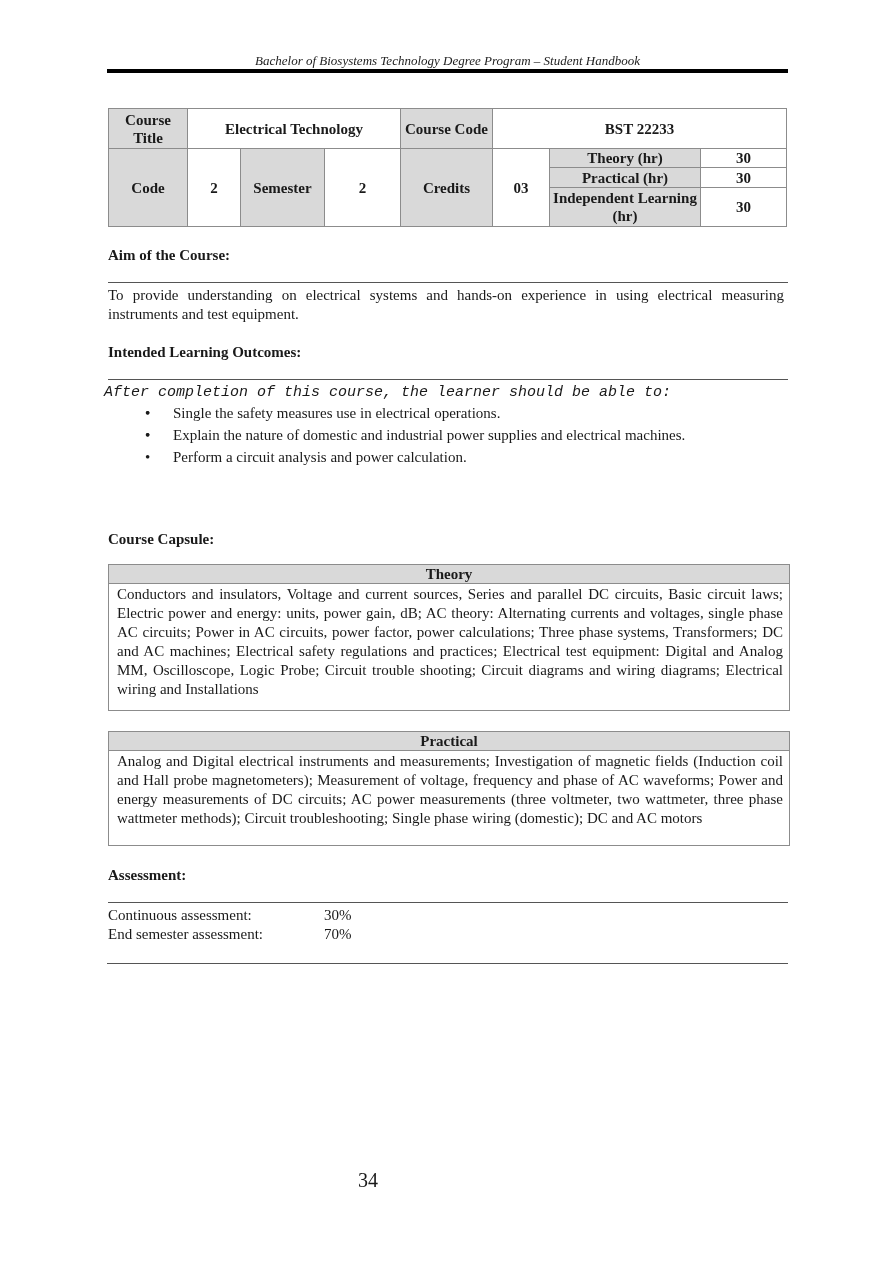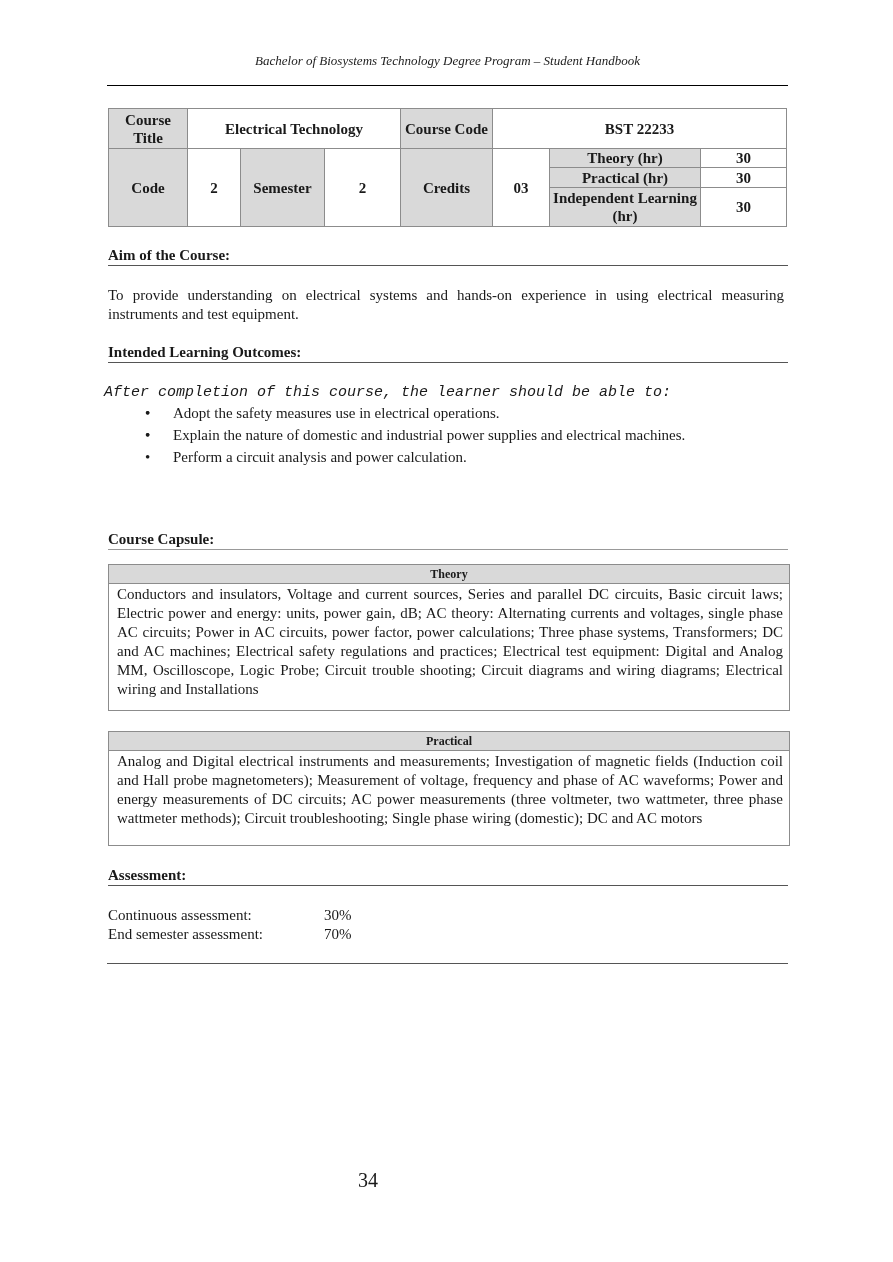--- a/index.html
+++ b/index.html
@@ -1,43 +1,43 @@
 <!DOCTYPE html>
 <html><head>
 <meta charset="utf-8">
 <style>
   * { box-sizing: border-box; margin: 0; padding: 0; }
   html, body { width: 893px; height: 1262px; background: #ffffff; }
   body { position: relative; font-family: "Liberation Serif", serif; color: #1a1a1a; font-size: 15px; }
   .page-header {
     position: absolute; left: 107px; top: 53px; width: 681px;
     text-align: center; font-style: italic; font-size: 13px; color: #222;
-    padding-bottom: 16px; border-bottom: 1px solid #000000;
+    padding-bottom: 0; border-bottom: 4px solid #000000;
   }
   table.info {
     position: absolute; left: 108px; top: 108px; width: 678px;
     border-collapse: collapse; table-layout: fixed;
     font-weight: bold; font-size: 15px; text-align: center;
   }
   table.info td { border: 1px solid #8c8c8c; padding: 0 2px; line-height: 18px; vertical-align: middle; }
   table.info td.h { background: #d9d9d9; }
   .section-head {
     position: absolute; left: 108px; width: 680px; font-weight: bold; font-size: 15px;
-    border-bottom: 1px solid #555; line-height: 18px; padding-bottom: 1px;
+    border-bottom: 1px solid #555; line-height: 18px; padding-bottom: 18px;
   }
   .para { position: absolute; left: 108px; width: 676px; text-align: justify; line-height: 19px; font-size: 15px; }
   .intro { position: absolute; left: 104px; font-style: italic; font-size: 15px; line-height: 19px; font-family: Liberation Mono, monospace; }
   ul.outcomes { position: absolute; left: 145px; top: 403px; list-style: none; }
   ul.outcomes li { position: relative; padding-left: 28px; line-height: 21.8px; font-size: 15px; }
   ul.outcomes li .bullet { position: absolute; left: 0; top: 0; }
   .capsule {
     position: absolute; left: 108px; width: 682px; border: 1px solid #8c8c8c;
   }
   .capsule .cap-head {
-    background: #d9d9d9; text-align: center; font-weight: bold; font-size: 12px;
+    background: #d9d9d9; text-align: center; font-weight: bold; font-size: 15px;
     line-height: 18px; border-bottom: 1px solid #8c8c8c;
   }
   .capsule .cap-body {
     padding: 1px 6px 0 8px; text-align: justify; line-height: 19px; font-size: 15px;
   }
   .assess { position: absolute; left: 108px; font-size: 15px; line-height: 19px; }
   .assess .row { display: flex; }
   .assess .lbl { width: 216px; }
   .bottom-rule { position: absolute; left: 107px; top: 963px; width: 681px; border-top: 1px solid #555; }
   .page-num { position: absolute; left: 0; top: 1169px; width: 736px; text-align: center; font-size: 20px; }
@@ -86,21 +86,21 @@
 </tbody>
   </table>
 
 <div class="section-head" style="top:246px">Aim of the Course:</div>
 <div class="para" style="top:286px">To provide understanding on electrical systems and hands-on experience in using electrical measuring instruments and test equipment.</div>
 
 <div class="section-head" style="top:343px">Intended Learning Outcomes:</div>
 <div class="intro" style="top:383px">After completion of this course, the learner should be able to:</div>
 <ul class="outcomes">
   <li><span class="bullet">•</span></li>
-  <li><span class="bullet">•</span><span>Adopt the safety measures use in electrical operations.</span></li>
+  <li><span class="bullet">•</span><span>Single the safety measures use in electrical operations.</span></li>
   <li><span class="bullet">•</span></li>
   <li><span class="bullet">•</span><span>Explain the nature of domestic and industrial power supplies and electrical machines.</span></li>
   <li><span class="bullet">•</span><span>Perform a circuit analysis and power calculation.</span></li>
 </ul>
 
 <div class="section-head" style="top:530px; border-bottom-color:#999">Course Capsule:</div>
 
 <div class="capsule" style="top:564px; height:147px">
   <div class="cap-head">Theory</div>
   <div class="cap-body">Conductors and insulators, Voltage and current sources, Series and parallel DC circuits, Basic circuit laws; Electric power and energy: units, power gain, dB; AC theory: Alternating currents and voltages, single phase AC circuits; Power in AC circuits, power factor, power calculations; Three phase systems, Transformers; DC and AC machines; Electrical safety regulations and practices; Electrical test equipment: Digital and Analog MM, Oscilloscope, Logic Probe; Circuit trouble shooting; Circuit diagrams and wiring diagrams; Electrical wiring and Installations</div>

